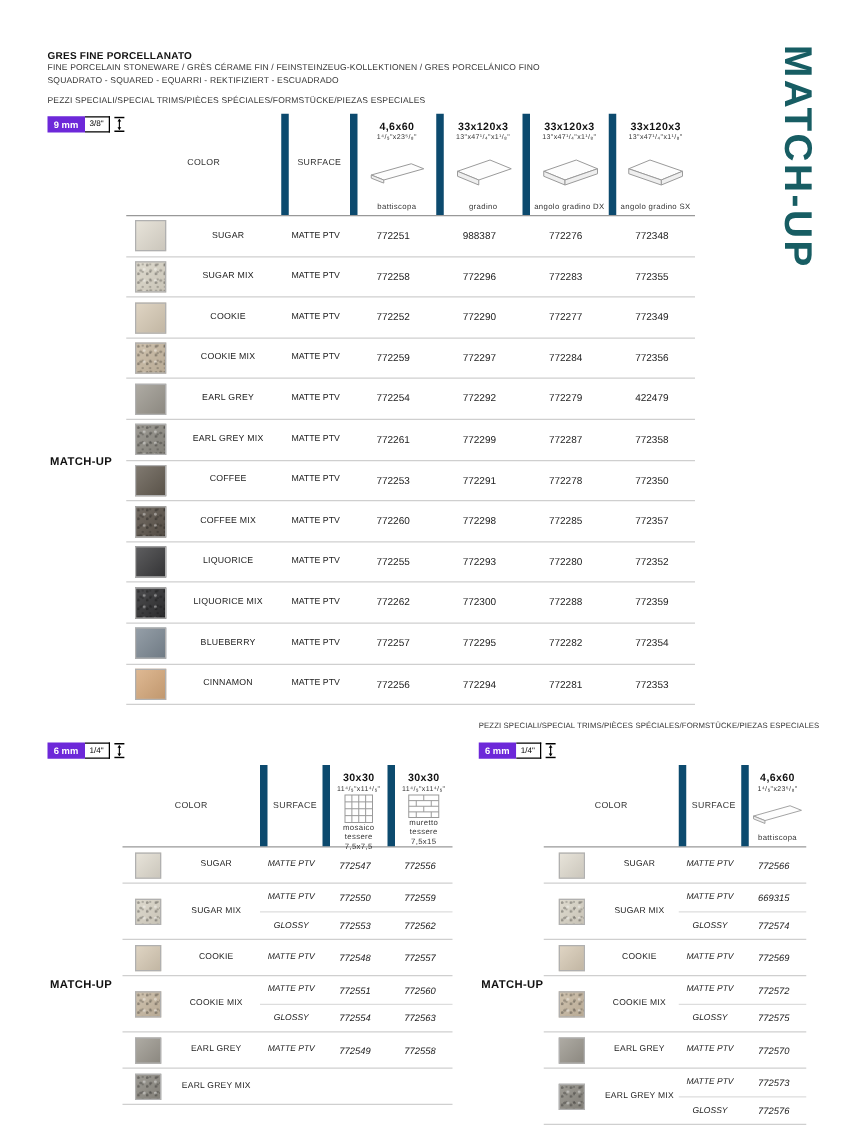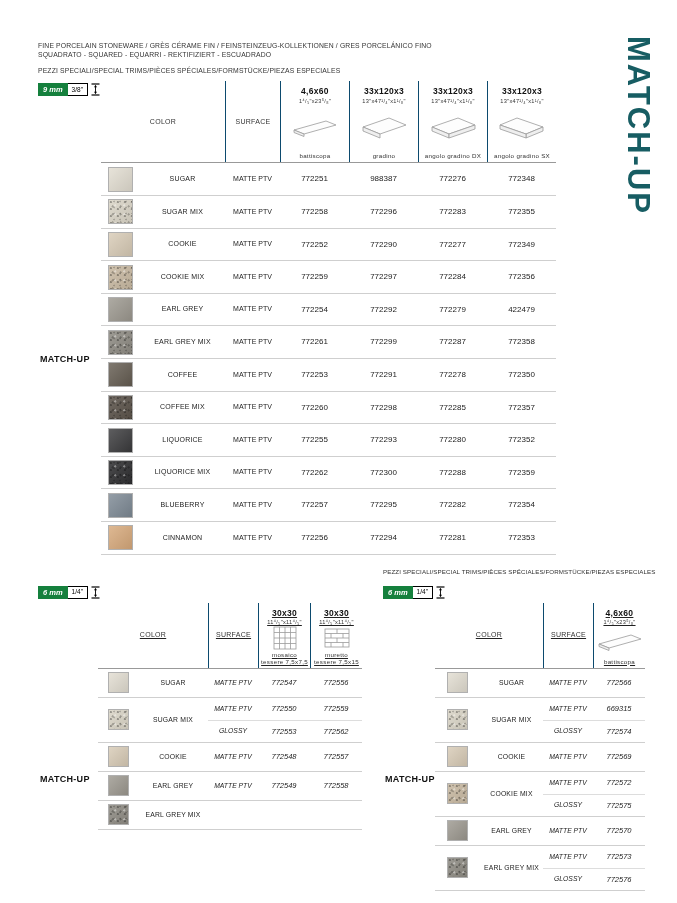--- a/index.html
+++ b/index.html
@@ -19,29 +19,29 @@
   
   .brand-vertical {
     position:absolute; top:36px; right:20px;
     writing-mode:vertical-rl;
     font-size:31px; font-weight:bold; letter-spacing:2px;
     color:#175d63;
   }
 
   
   .thickness-badge { display:inline-flex; align-items:center; height:13px; white-space:nowrap; }
-  .thk-black { background:#15803d; color:#fff; font-weight:bold; font-size:7.5px; padding:0 5px; height:13px; display:flex; align-items:center;font-style:italic; }
+  .thk-black { background:#6d28d9; color:#fff; font-weight:bold; font-size:7.5px; padding:0 5px; height:13px; display:flex; align-items:center; }
   .thk-inch  { border:1px solid #000; border-left:none; background:#fff; color:#000; height:13px; display:flex; align-items:center; font-size:6.5px; padding:0 4px; }
   .thk-icon  { margin-left:3px; display:flex; align-items:center; }
 
   
   .series-label { font-size:9px; font-weight:bold; letter-spacing:.3px; color:#111; white-space:nowrap; }
   .thead { display:flex; border-bottom:1px solid #999; background:#fff; }
   .th { display:flex; align-items:center; justify-content:center; font-size:7px; color:#333; letter-spacing:.3px; }
-  .th + .th { border-left:1px solid #0c4a6e; }
+  .th + .th { border-left:6px solid #0c4a6e; }
   .th-size { flex-direction:column; justify-content:flex-start; padding:5px 2px 3px; }
   .th-size .size   { font-size:8.5px; font-weight:bold; color:#111; }
   .th-size .inches { font-size:5.6px; color:#333; margin-top:1px; white-space:nowrap; }
   .th-size .iconbox{ flex:1; display:flex; align-items:center; justify-content:center; width:100%; }
   .th-size .size-label { font-size:6.2px; color:#333; text-align:center; line-height:1.15; }
 
   .swatch { display:inline-block; border:1px solid #b0b0b0;
     background-image:linear-gradient(135deg, rgba(255,255,255,.18), rgba(0,0,0,.10)); }
   .swatch-lg { width:25px; height:25px; }
   .swatch-sm { width:21px; height:21px; }
@@ -78,21 +78,21 @@
   .mini-heading { height:12px; font-size:6.2px; color:#333; letter-spacing:.1px; white-space:nowrap; }
   .bbadge { margin-top:1px; }
   .btable { position:relative; display:flex; margin-top:4px; }
   .bseries { position:relative; flex:none; }
   .bt-left  .bseries { width:60px; }
   .bt-right .bseries { width:52px; }
   .series-label-bottom { position:absolute; left:2px; top:176px; transform:translateY(-50%); }
   .bbody { flex:none; }
   .bt-left  .bbody { width:264px; }
   .bt-right .bbody { width:210px; }
-  .b-thead { height:66px;text-decoration:underline; }
+  .b-thead { height:66px; }
   .bt-left  .bth-color { width:110px; }
   .bt-right .bth-color { width:108px; }
   .bth-surface { width:50px; }
   .bth-size    { width:52px; }
 
   .grow { display:flex; border-bottom:1px solid #cfcfcf; min-height:29px; }
   .gleft { display:flex; align-items:center; flex:none; }
   .b-swatch { display:flex; justify-content:center; align-items:center; }
   .bt-left  .b-swatch { width:40px; }
   .bt-right .b-swatch { width:45px; }
@@ -104,20 +104,21 @@
   .vline + .vline { border-top:1px solid #dddddd; }
   .b-surface { width:50px; text-align:center; font-size:6.8px; color:#222; }
   .b-code { width:52px; text-align:center; font-size:7.5px; color:#222; }
 </style>
 </head>
 <body>
 
 <div class="page">
 
   <div class="doc-header">
+    <div class="doc-title">GRES FINE PORCELLANATO</div>
     <div class="doc-sub">FINE PORCELAIN STONEWARE / GRÈS CÉRAME FIN / FEINSTEINZEUG-KOLLEKTIONEN / GRES PORCELÁNICO FINO</div>
     <div class="doc-sub">SQUADRATO - SQUARED - EQUARRI - REKTIFIZIERT - ESCUADRADO</div>
     <div class="trims-line">PEZZI SPECIALI/SPECIAL TRIMS/PIÈCES SPÉCIALES/FORMSTÜCKE/PIEZAS ESPECIALES</div>
   </div>
 
   <div class="brand-vertical">MATCH-UP</div>
 
   <div class="main-table">
     <div class="mseries">
       <div class="thickness-badge main-badge">
@@ -462,20 +463,42 @@
                 <div class="gvariants">
 
                     <div class="vline">
                       <div class="b-surface">MATTE PTV</div>
                       <div class="b-code">772548</div>
                       <div class="b-code">772557</div>
                     </div>
                   </div>
               </div>
 
+              <div class="grow">
+                <div class="gleft">
+                  <div class="b-swatch">
+                    <span class="swatch swatch-sm mix" style="background-color: rgb(199, 184, 161);"></span>
+                  </div>
+                  <div class="b-color">COOKIE MIX</div>
+                </div>
+                <div class="gvariants">
+
+                    <div class="vline">
+                      <div class="b-surface">MATTE PTV</div>
+                      <div class="b-code">772551</div>
+                      <div class="b-code">772560</div>
+                    </div>
+
+                    <div class="vline">
+                      <div class="b-surface">GLOSSY</div>
+                      <div class="b-code">772554</div>
+                      <div class="b-code">772563</div>
+                    </div>
+                  </div>
+              </div>
 
               <div class="grow">
                 <div class="gleft">
                   <div class="b-swatch">
                     <span class="swatch swatch-sm" style="background-color: rgb(156, 152, 143);"></span>
                   </div>
                   <div class="b-color">EARL GREY</div>
                 </div>
                 <div class="gvariants">
 

